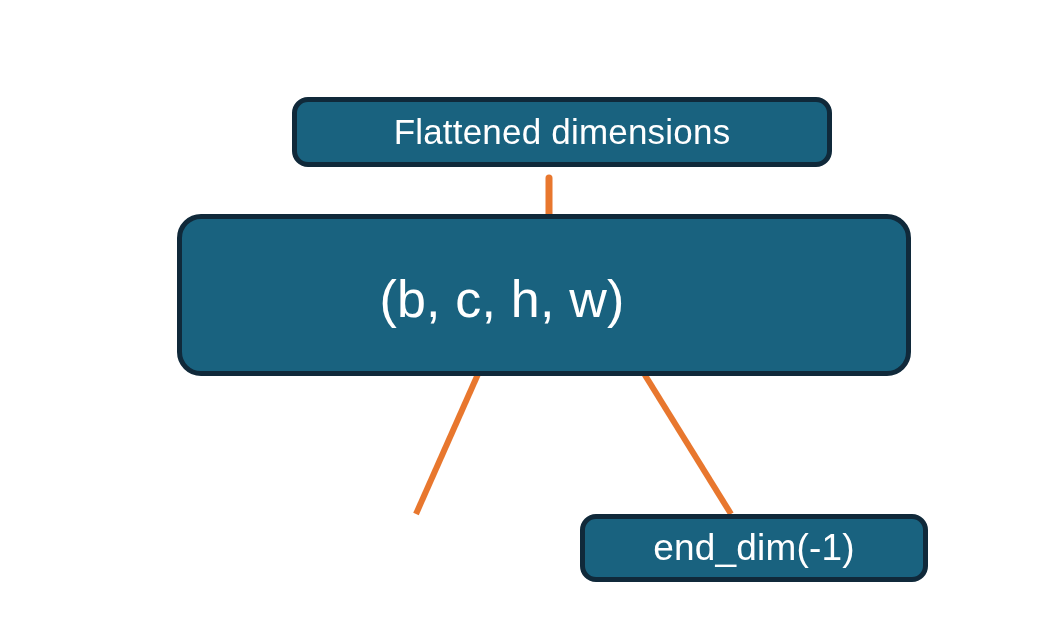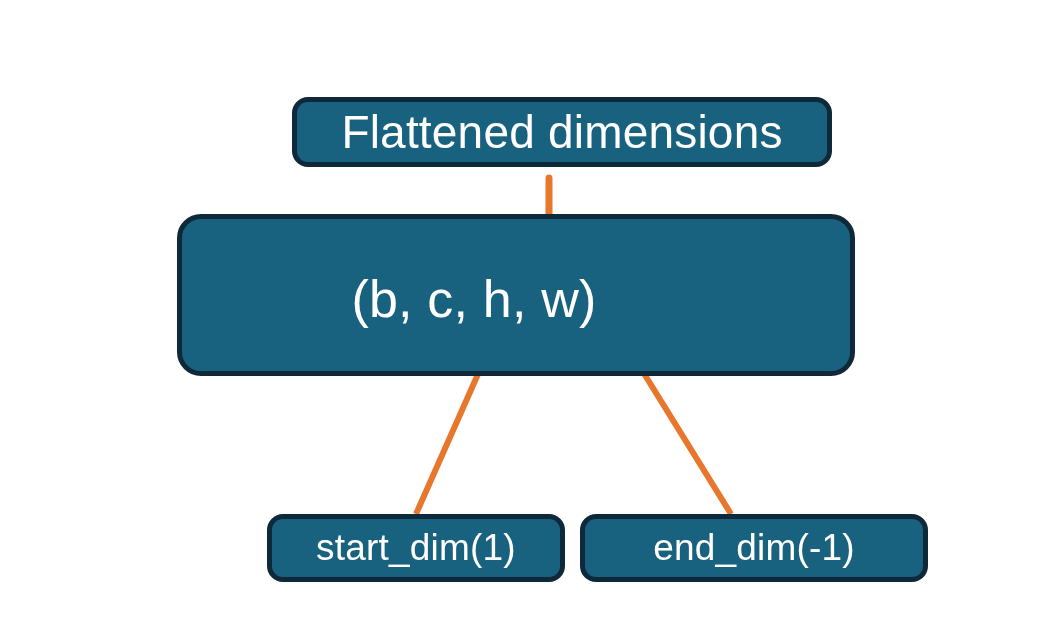--- a/index.html
+++ b/index.html
@@ -46,29 +46,29 @@
     display: block;
   }
 
   
   #node-flattened {
     left: 292px;
     top: 97px;
     width: 540px;
     height: 70px;
     border-radius: 16px;
-    font-size: 46px;
+    font-size: 35px;
     z-index: 3;
   }
 
   
   #node-shape {
     left: 177px;
     top: 214px;
-    width: 678px;
+    width: 734px;
     height: 162px;
     border-radius: 24px;
     font-size: 52px;
     z-index: 2;
   }
   #node-shape .node-label {
     transform: translate(-42px, 4px);
   }
 
   
@@ -123,21 +123,18 @@
   </svg>
 
   <div class="node" id="node-flattened">
     <span class="node-label">Flattened dimensions</span>
   </div>
 
   <div class="node" id="node-shape">
     <span class="node-label">(b, c, h, w)</span>
   </div>
 
-  <div class="node" id="node-start-dim">
-    <span class="node-label">start_dim(1)</span>
-  </div>
 
   <div class="node" id="node-end-dim">
     <span class="node-label">end_dim(-1)</span>
   </div>
 
 </div>
 
 </body></html>

